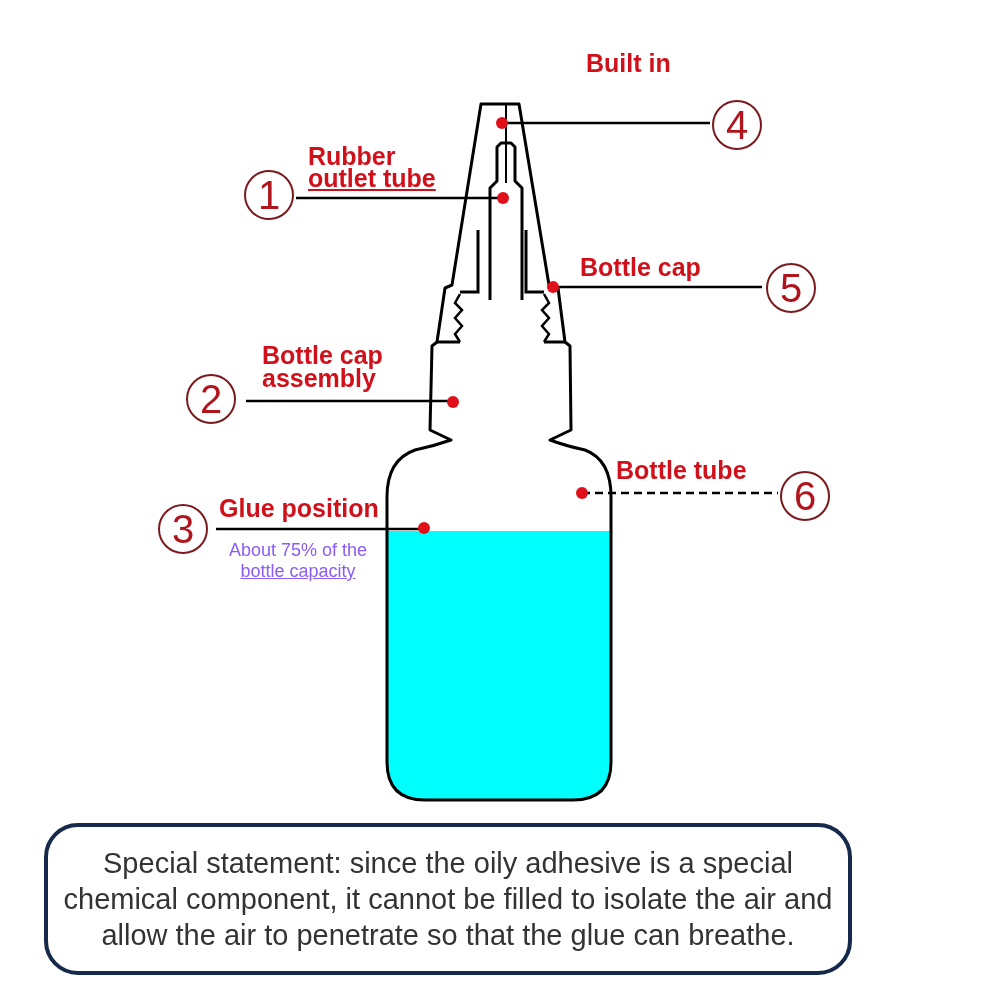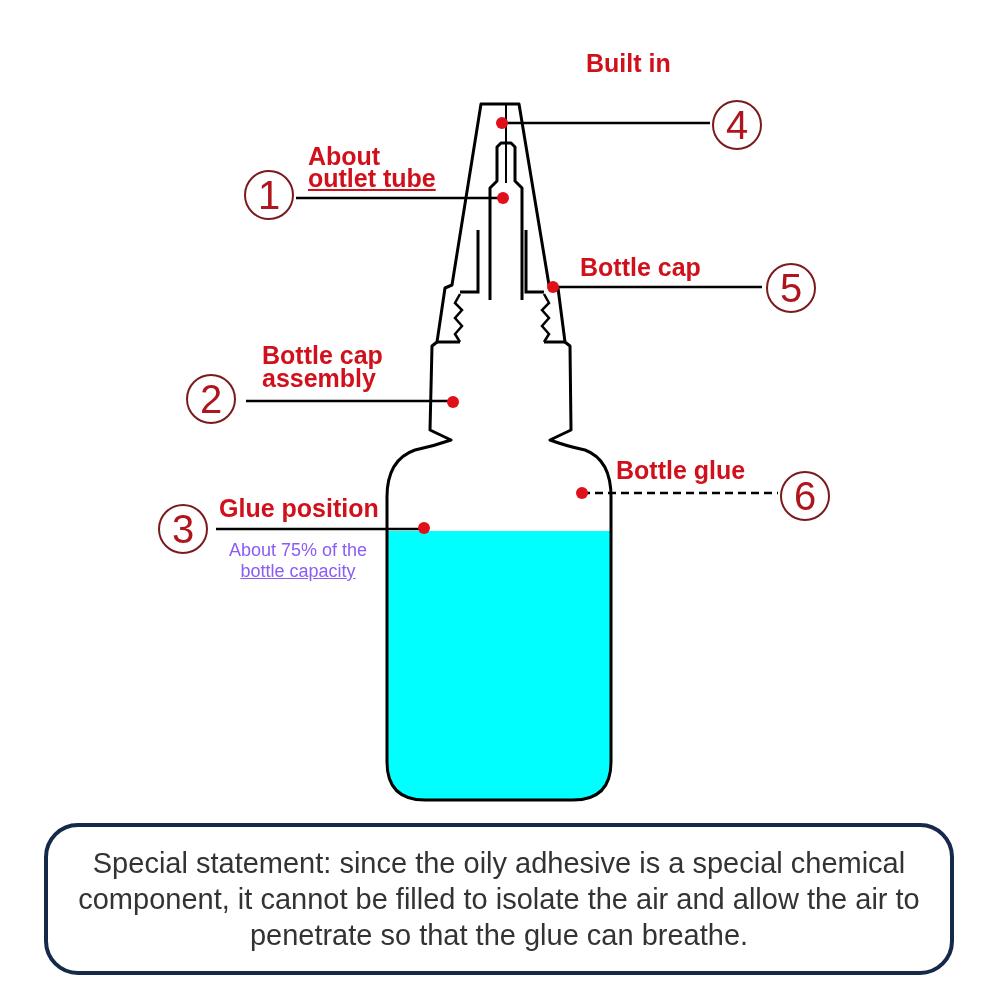--- a/index.html
+++ b/index.html
@@ -1,21 +1,21 @@
 <!DOCTYPE html>
 <html><head>
   <meta charset="utf-8">
   <style>
     html, body { margin: 0; padding: 0; background: #ffffff; }
     body { width: 1000px; height: 1000px; position: relative; overflow: hidden; font-family: "Liberation Sans", sans-serif; }
     #diagram { position: absolute; left: 0; top: 0; width: 1000px; height: 1000px; }
     .label { position: absolute; color: #d0101a; font-family: "Liberation Sans", sans-serif; font-weight: bold; font-size: 25px; line-height: 22px; white-space: nowrap; }
     .sublabel { position: absolute; color: #8b5cf6; font-family: "Liberation Sans", sans-serif; font-size: 18px; line-height: 20px; text-align: center; white-space: nowrap; }
     .num { position: absolute; width: 50px; height: 50px; border: 2px solid #7a1a1e; border-radius: 50%; box-sizing: border-box; color: #b0141c; font-family: "Liberation Sans", sans-serif; font-size: 40px; line-height: 46px; text-align: center; background: #fff; }
-    #statement-box { position: absolute; left: 44px; top: 823px; width: 910px; height: 152px; border: 4px solid #15294a; border-radius: 34px; box-sizing: border-box; display: flex; align-items: center; justify-content: center; }
+    #statement-box { position: absolute; left: 44px; top: 823px; width: 808px; height: 152px; border: 4px solid #15294a; border-radius: 34px; box-sizing: border-box; display: flex; align-items: center; justify-content: center; }
     #statement-text { font-family: "Liberation Sans", sans-serif; font-size: 29px; line-height: 36px; color: #333333; text-align: center; width: 860px; }
   </style>
 </head>
 <body>
 
 <div id="diagram">
   <svg width="1000" height="1000" viewBox="0 0 1000 1000">
 
     <path d="M387 531 L611 531 L611 762 Q611 800 573 800 L425 800 Q387 800 387 762 Z" fill="#00ffff"></path>
 
@@ -49,35 +49,35 @@
     <circle cx="453" cy="402" r="6" fill="#e0101a"></circle>
     <circle cx="424" cy="528" r="6" fill="#e0101a"></circle>
     <circle cx="582" cy="493" r="6" fill="#e0101a"></circle>
   </svg>
 
   
   <div class="label" style="left:586px; top:52px;">Built in</div>
   <div class="num" style="left:712px; top:100px;">4</div>
 
   
-  <div class="label" style="left:308px; top:145px;">About</div>
+  <div class="label" style="left:308px; top:145px;">Rubber</div>
   <div class="label" style="left:308px; top:167px;text-decoration:underline;">outlet tube</div>
   <div class="num" style="left:244px; top:170px;">1</div>
 
   
   <div class="label" style="left:580px; top:256px;">Bottle cap</div>
   <div class="num" style="left:766px; top:263px;">5</div>
 
   
   <div class="label" style="left:262px; top:344px;">Bottle cap</div>
   <div class="label" style="left:262px; top:367px;text-align:right;">assembly</div>
   <div class="num" style="left:186px; top:374px;">2</div>
 
   
-  <div class="label" style="left:616px; top:459px;">Bottle glue</div>
+  <div class="label" style="left:616px; top:459px;">Bottle tube</div>
   <div class="num" style="left:780px; top:471px;">6</div>
 
   
   <div class="label" style="left:219px; top:497px;">Glue position</div>
   <div class="sublabel" style="left:215px; top:540px; width:166px;">About 75% of the</div>
   <div class="sublabel" style="left:215px; top:561px; width:166px;text-decoration:underline;">bottle capacity</div>
   <div class="num" style="left:158px; top:504px;">3</div>
 
   
   <div id="statement-box">

